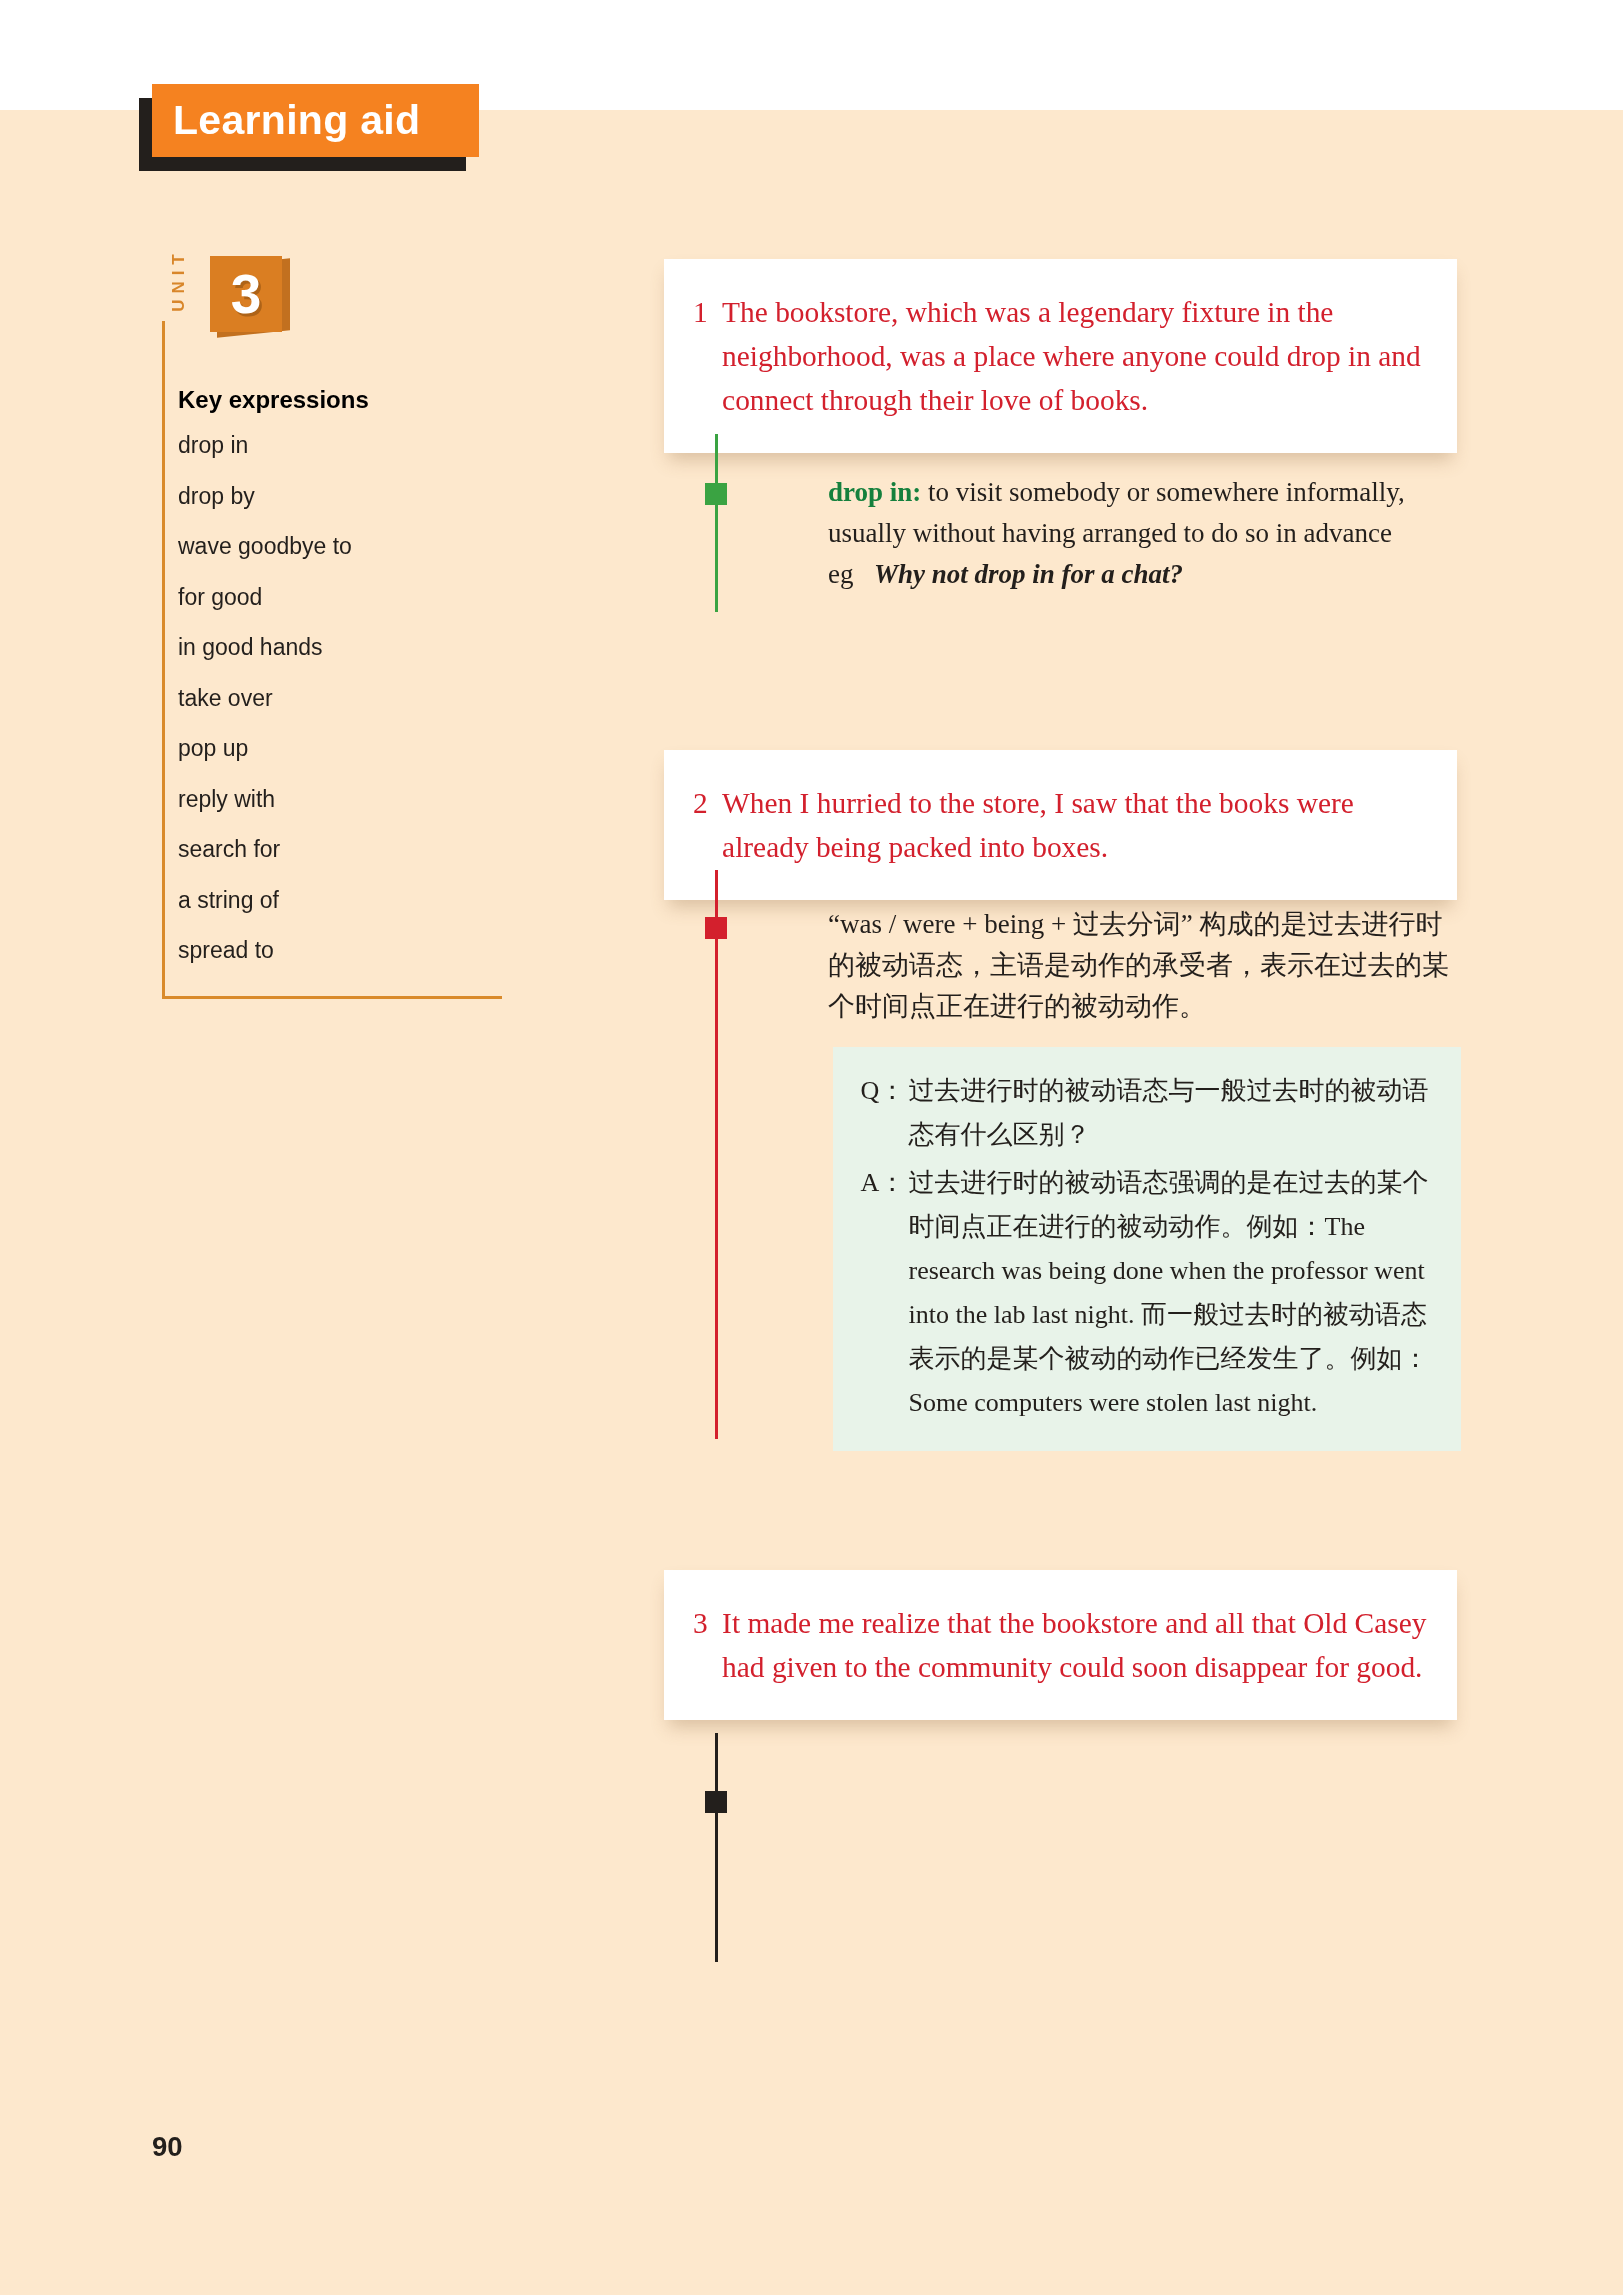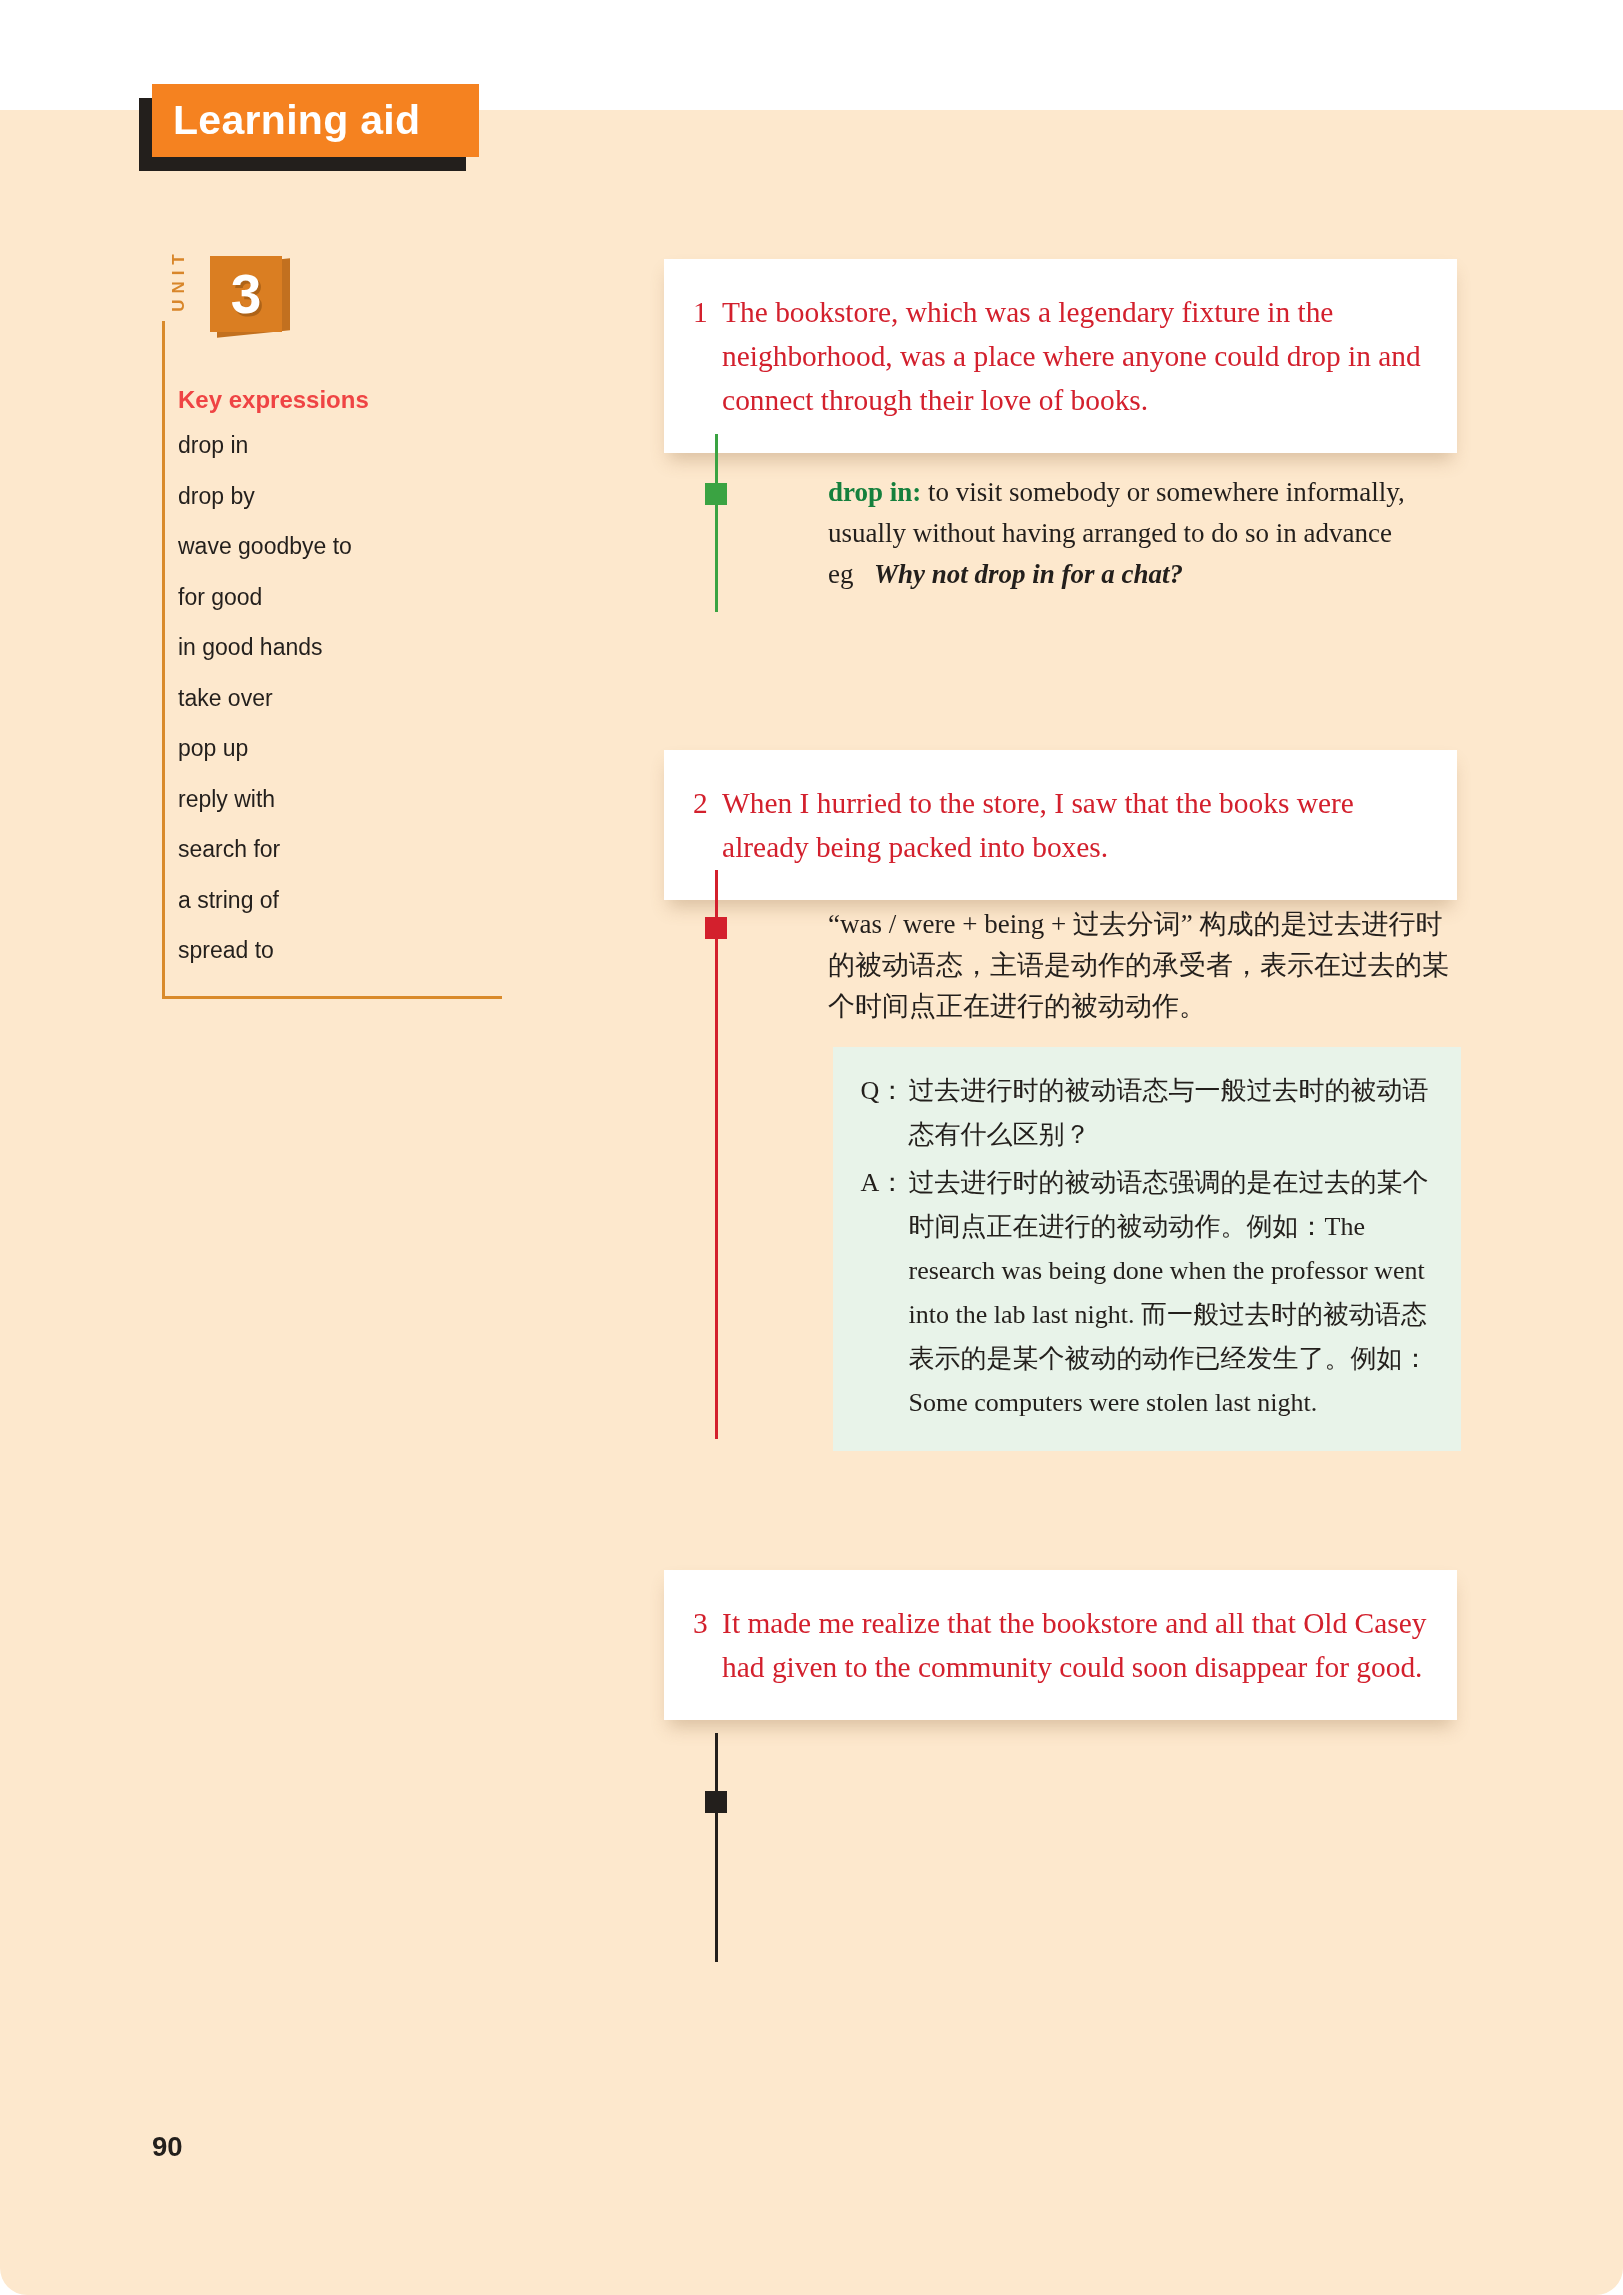--- a/index.html
+++ b/index.html
@@ -17,21 +17,20 @@
   }
 
   
   #page {
     position: absolute;
     left: 0; top: 0;
     width: 1623px;
     height: 2295px;
     background: #ffffff;
     overflow: hidden;
-    border-radius: 27px;
   }
   #page-field {
     position: absolute;
     left: 0;
     top: 110px;
     width: 1623px;
     height: 2186px;
     background: #fde8cd;
   }
 
@@ -130,21 +129,21 @@
     pointer-events: none;
   }
 
   #key-block {
     position: absolute;
     left: 178px;
     top: 387px;
     width: 327px;
   }
   #key-heading {
-    color: #ef4444;
+    color: #000000;
     font-size: 24px;
     font-weight: bold;
     margin-bottom: 21px;
     line-height: 1.1;
   }
   .key-item {
     color: #231f1c;
     font-size: 23px;
     line-height: 1;
     margin-bottom: 27.5px;

